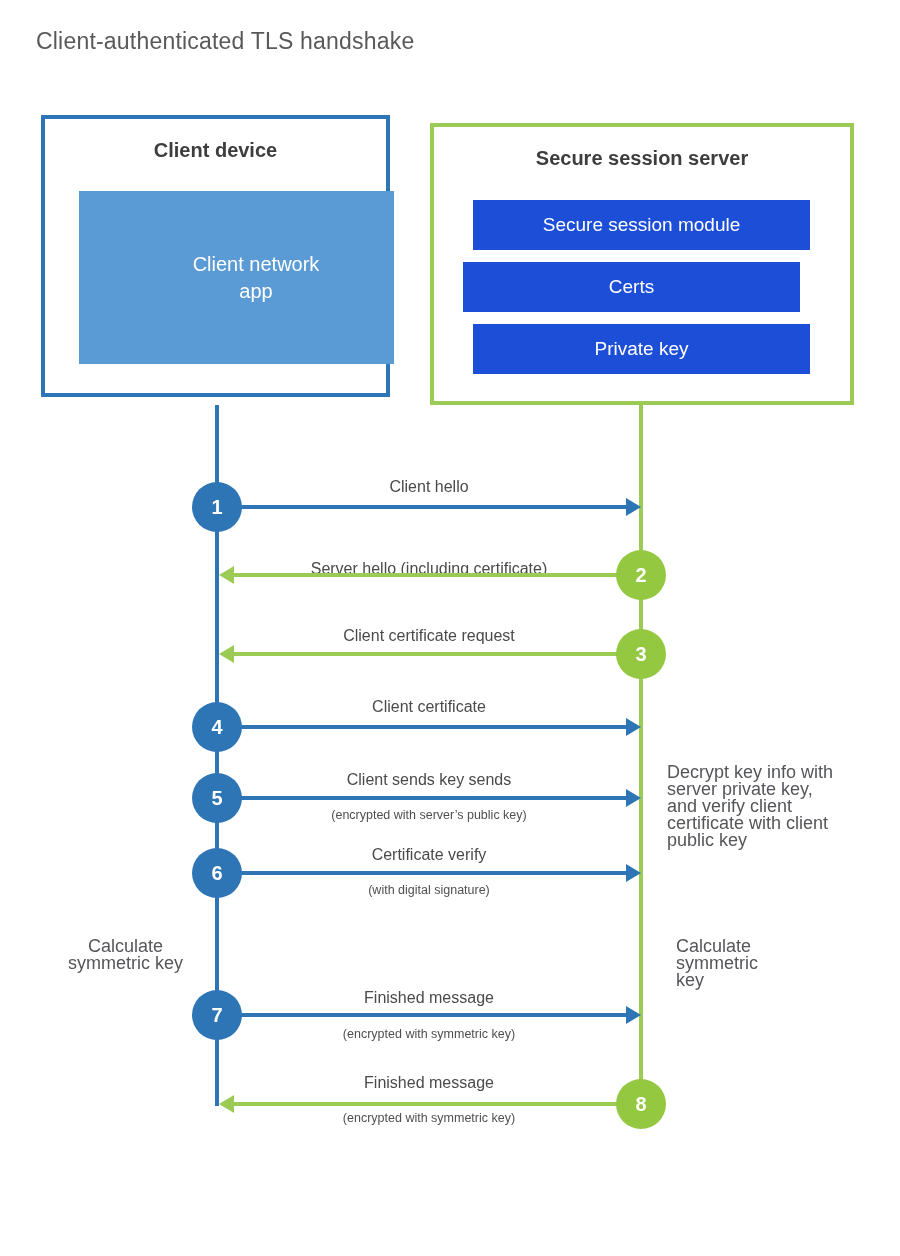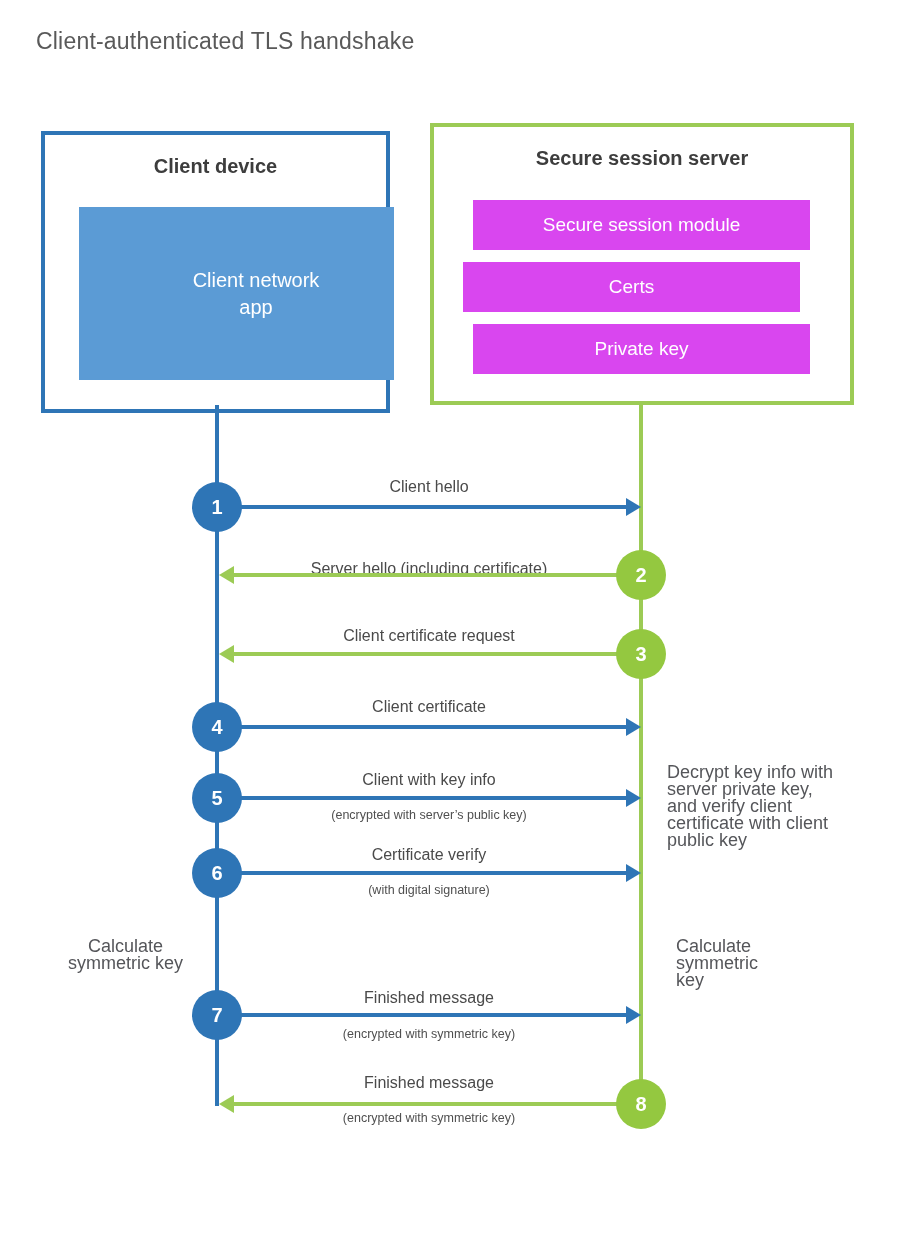--- a/index.html
+++ b/index.html
@@ -19,21 +19,21 @@
     position:absolute; left:0; right:0; top:20px; text-align:center;
     font-size:20px; font-weight:bold; color:#3d3d3d;
   }
   .inner-fill {
     position:absolute; display:flex; align-items:center; justify-content:center;
     color:#ffffff; font-size:20px; text-align:center; line-height:1.35;
   }
   .inner-fill.blue-fill { background:#5b9bd5; }
   .inner-fill .wrap { width:160px; }
   .module-bar {
-    position:absolute; background:#d946ef; color:#ffffff;
+    position:absolute; background:#1d4ed8; color:#ffffff;
     font-size:19px; text-align:center; line-height:50px; height:50px;
   }
 
   
   .vline { position:absolute; width:4px; }
   .vline.blue  { background:#2e75b6; }
   .vline.green { background:#9ccb55; }
 
   
   .hline { position:absolute; height:4px; }
@@ -66,21 +66,21 @@
     position:absolute; font-size:18px; color:#55565a; line-height:17px;
   }
 </style>
 </head>
 <body>
 
 <div id="canvas">
 
   <div class="page-title">Client-authenticated TLS handshake</div>
 
-  <div class="entity-box blue" style="left:41px; top:131px; width:349px; height:282px;">
+  <div class="entity-box blue" style="left:41px; top:115px; width:349px; height:282px;">
     <div class="entity-title">Client device</div>
     <div class="inner-fill blue-fill" style="left:34px; top:72px; width:276px; height:173px;padding-left:39px;">
       <div class="wrap">Client network app</div>
     </div>
   </div>
 
   <div class="entity-box green" style="left:430px; top:123px; width:424px; height:282px;">
     <div class="entity-title">Secure session server</div>
     <div class="module-bar" style="left:39px; top:73px; width:337px;">Secure session module</div>
     <div class="module-bar" style="left:29px; top:135px; width:337px;">Certs</div>
@@ -120,21 +120,21 @@
   <div>
     <div class="msg-label" style="top:698px;">Client certificate</div>
     <div class="hline blue" style="left:217px; top:725px; width:410px;"></div>
     <div class="ahead right" style="left:626px; top:718px;"></div>
     <div class="circle blue" style="left:192px; top:702px;">
       <span>4</span>
     </div>
   </div>
 
   <div>
-    <div class="msg-label" style="top:771px;">Client with key info</div>
+    <div class="msg-label" style="top:771px;">Client sends key sends</div>
     <div class="hline blue" style="left:217px; top:796px; width:410px;"></div>
     <div class="ahead right" style="left:626px; top:789px;"></div>
     <div class="circle blue" style="left:192px; top:773px;">
       <span>5</span>
     </div>
     <div class="msg-sub" style="top:808px;">(encrypted with server’s public key)</div>
   </div>
 
   <div>
     <div class="msg-label" style="top:846px;">Certificate verify</div>

